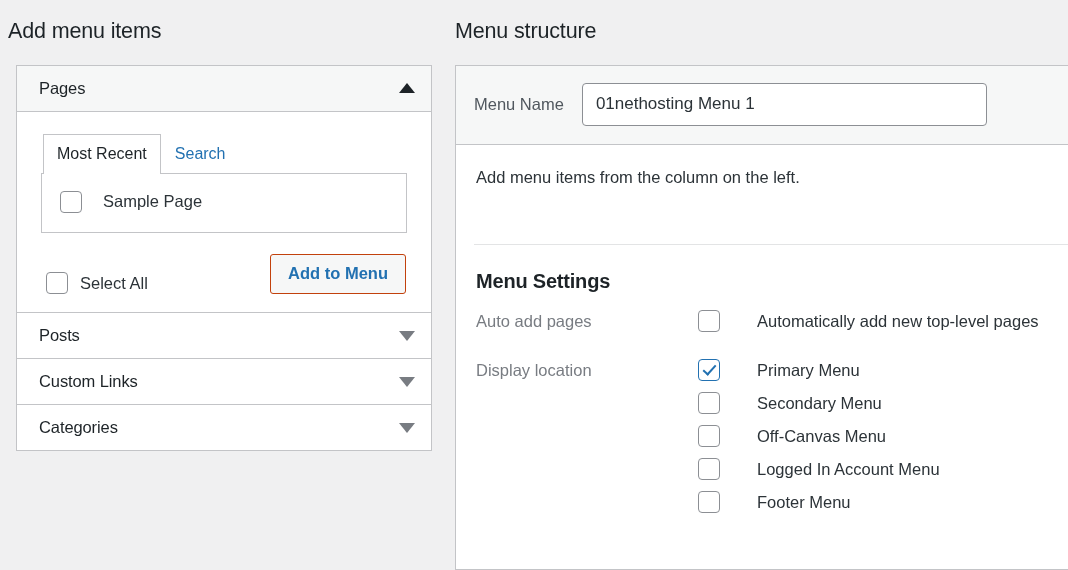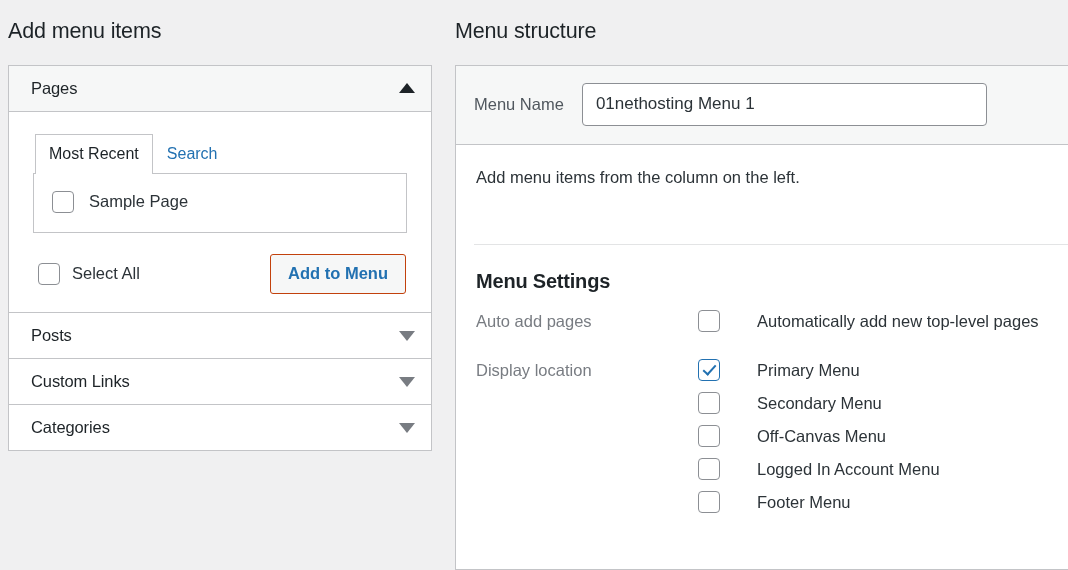--- a/index.html
+++ b/index.html
@@ -45,20 +45,21 @@
     padding: 18px 0 19px 0;
     line-height: 1.3;
     letter-spacing: -0.15px;
   }
 
   
   .accordion {
     background: #fff;
     border: 1px solid #c3c4c7;
     box-sizing: border-box;
+    margin-left: 8px;
   }
   .acc-panel + .acc-panel {
     border-top: 1px solid #c3c4c7;
   }
   .acc-head {
     display: flex;
     align-items: center;
     justify-content: space-between;
     padding: 13px 16px 13px 22px;
     cursor: pointer;
@@ -120,21 +121,21 @@
 
   .tab-panel {
     border: 1px solid #c3c4c7;
     background: #fff;
     padding: 17px 18px 19px 18px;
     box-sizing: border-box;
   }
   .page-item {
     display: flex;
     align-items: center;
-    gap: 15px;
+    gap: 21px;
   }
   .page-item-label {
     font-size: 16.5px;
     color: #2c3338;
   }
 
   
   .cb {
     width: 22px;
     height: 22px;
@@ -157,21 +158,21 @@
     width: 5px;
     height: 11px;
     border: solid #2271b1;
     border-width: 0 2.6px 2.6px 0;
     transform: rotate(42deg);
   }
 
   
   .select-row {
     display: flex;
-    align-items: center;
+    align-items: flex-end;
     justify-content: space-between;
     margin-top: 21px;
     padding: 0 1px 0 5px;
   }
   .select-all {
     display: flex;
     align-items: center;
     gap: 12px;
   }
   .select-all-label {

